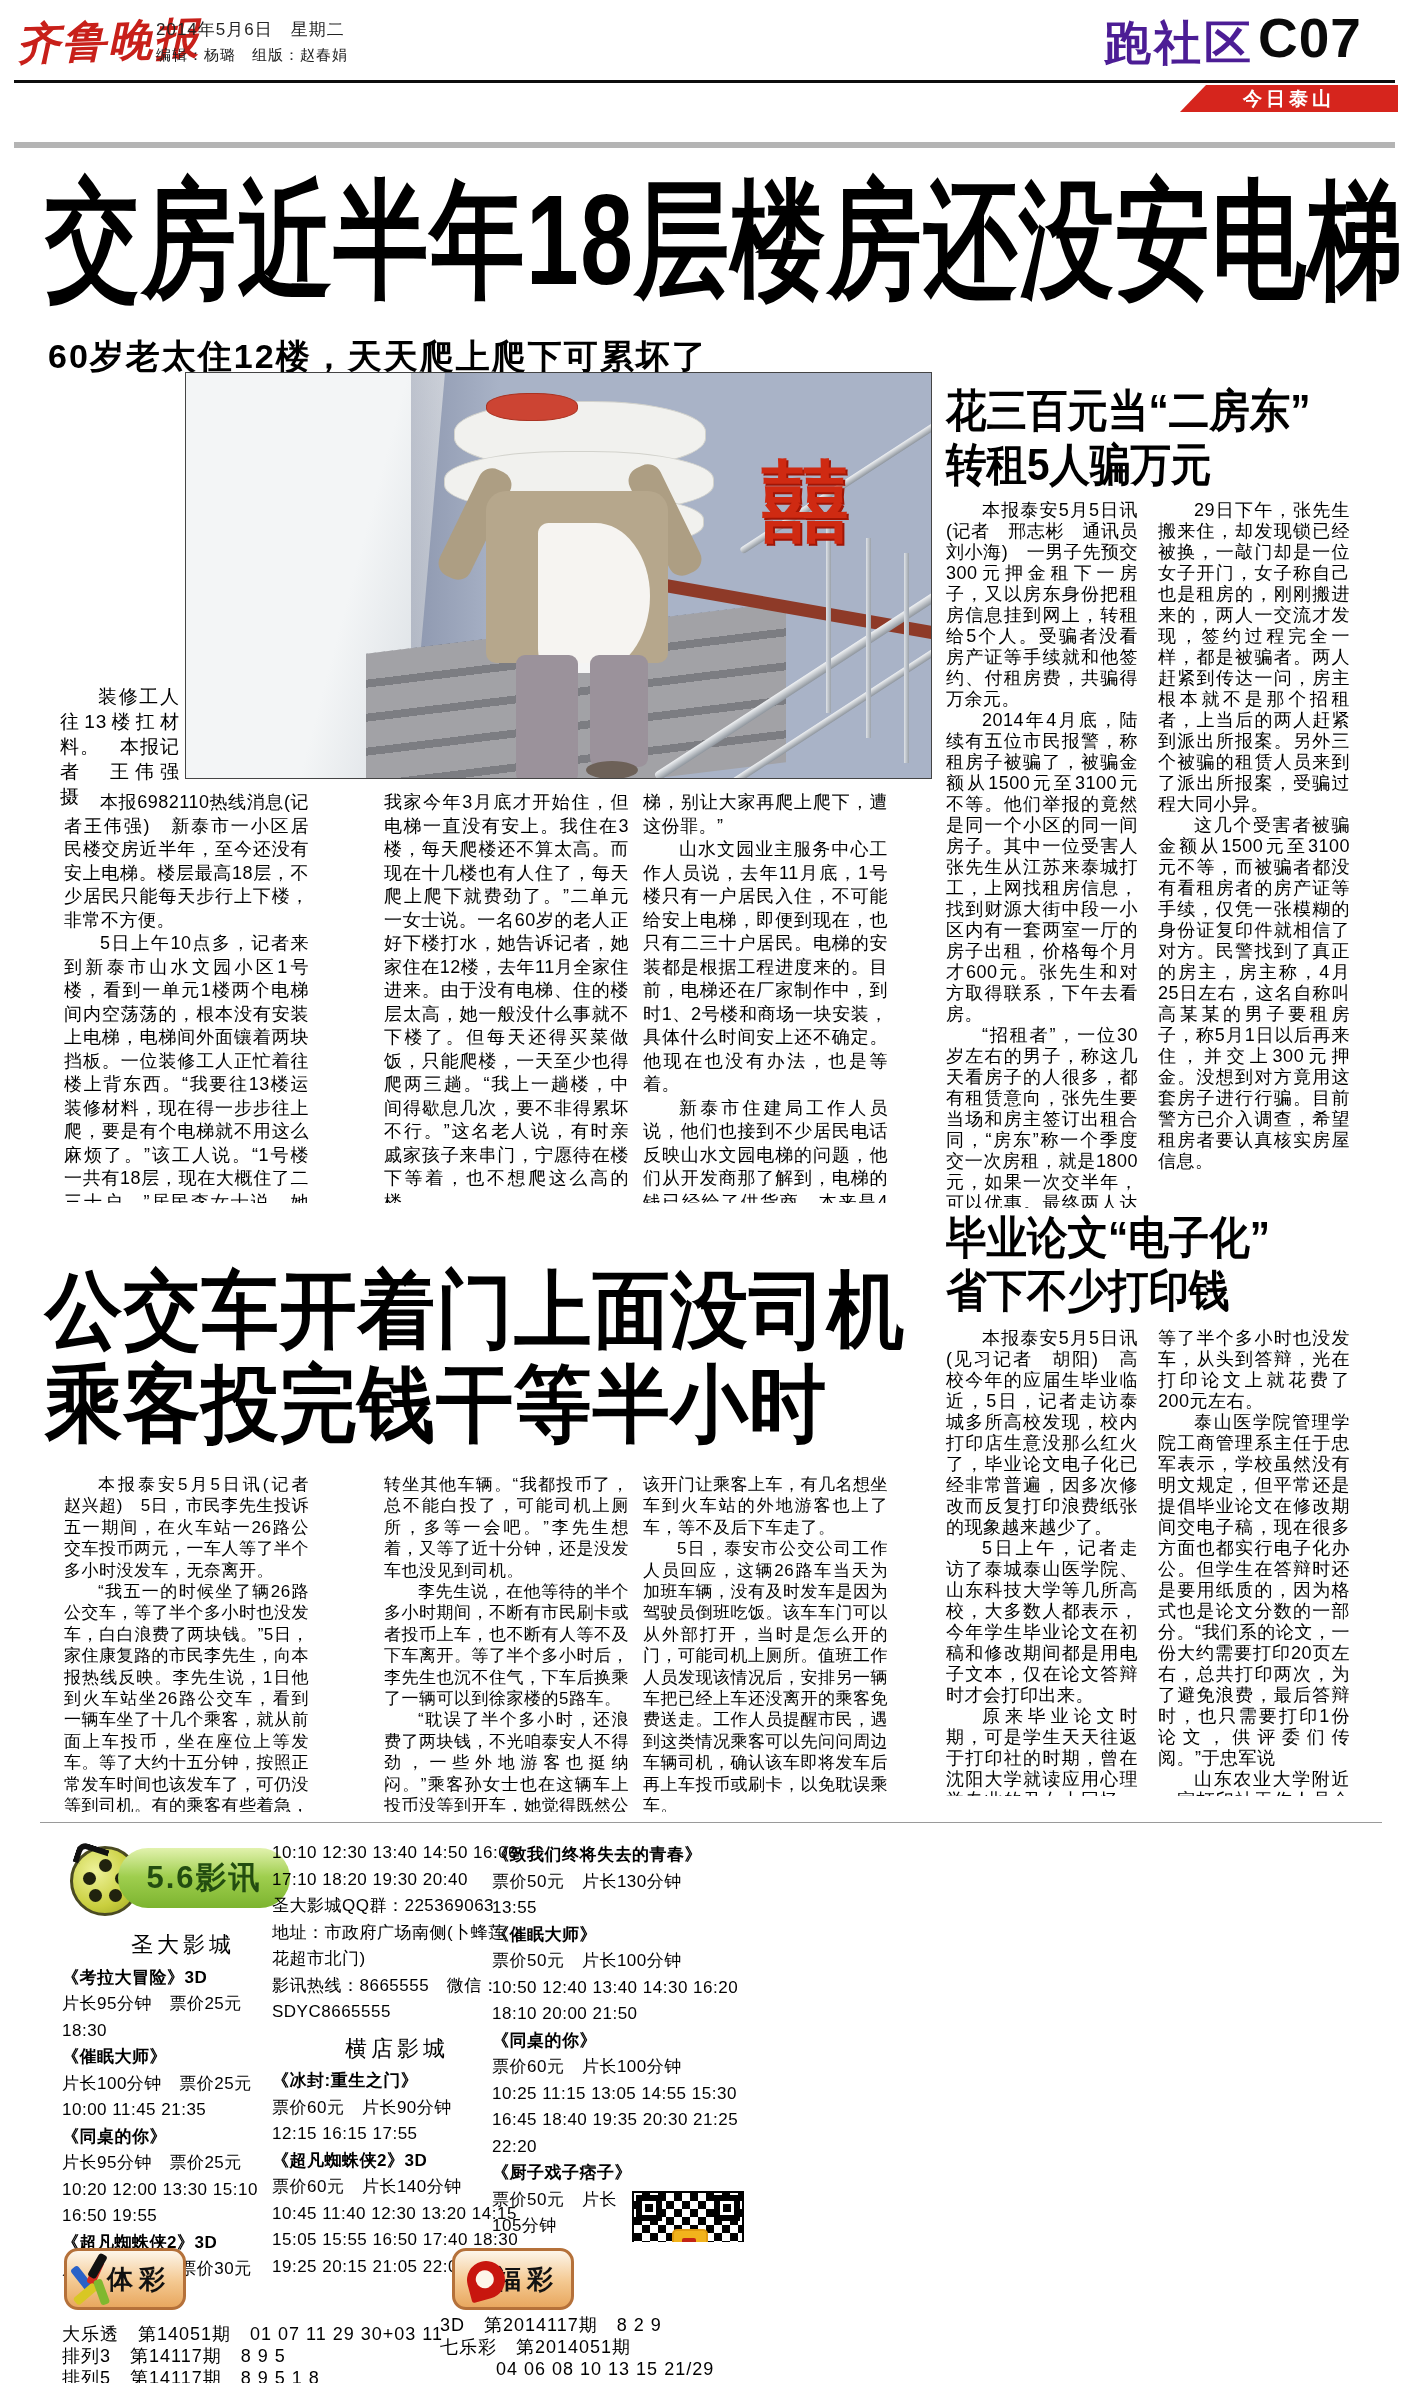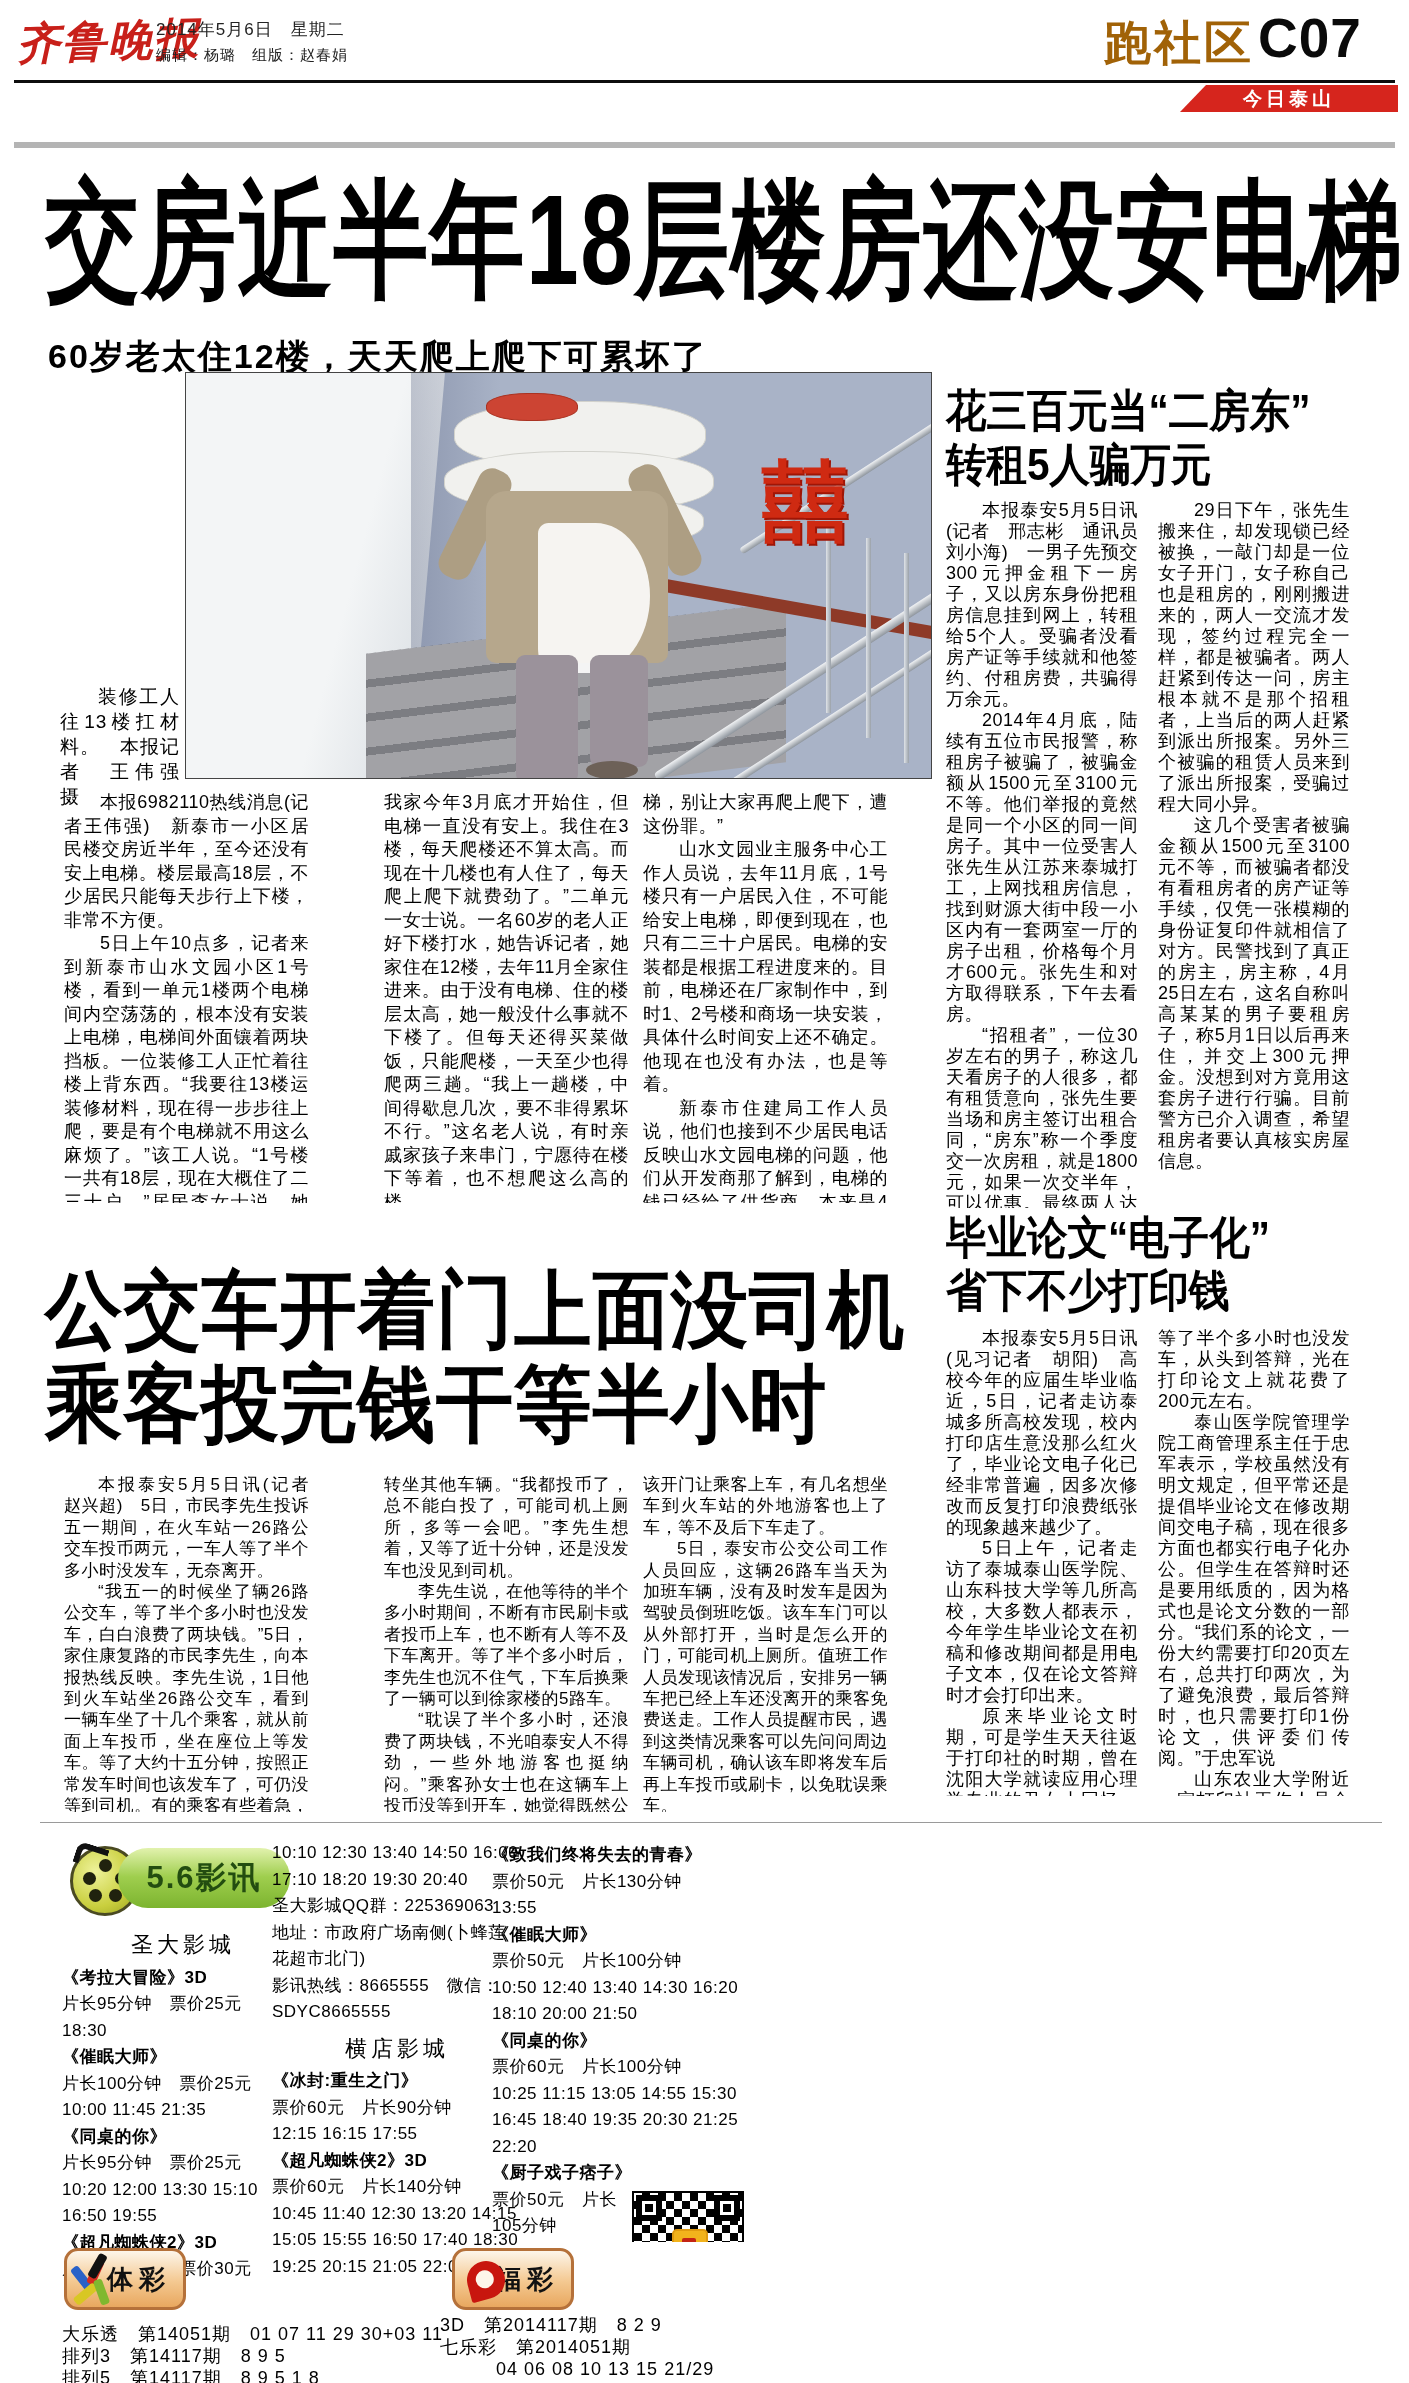--- a/index.html
+++ b/index.html
@@ -11,21 +11,21 @@
   .abs { position:absolute; }
 
   
   .mast-logo {
     left:16px; top:12px; font-family:"DejaVu Serif","Liberation Serif",serif;
     font-size:44px; font-weight:bold; font-style:italic; color:#c8201a;
     transform:rotate(-2deg); letter-spacing:2px;
   }
   .mast-date  { left:156px; top:18px; font-size:17px; color:#222; letter-spacing:1px; }
   .mast-staff { left:156px; top:46px; font-size:15px; color:#222; letter-spacing:1px; }
-  .mast-section { left:1104px; top:12px; font-size:47px; font-weight:900; color:#a16207; letter-spacing:3px; }
+  .mast-section { left:1104px; top:12px; font-size:47px; font-weight:900; color:#4c1d95; letter-spacing:3px; }
   .mast-pageno  { left:1258px; top:6px;  font-size:55px; font-weight:900; color:#0a0a0a; letter-spacing:1px; }
   .mast-rule { left:14px; top:80px; width:1381px; height:3px; background:#0d0d0d; }
   .region-tab {
     left:1180px; top:85px; width:218px; height:27px; background:#d6251d;
     clip-path:polygon(26px 0, 100% 0, 100% 100%, 0 100%);
     display:flex; align-items:center; justify-content:center;
     color:#fff; font-size:19px; font-weight:bold; letter-spacing:4px;
   }
   .gray-bar { left:14px; top:142px; width:1381px; height:6px; background:#b4b4b4; }
 

